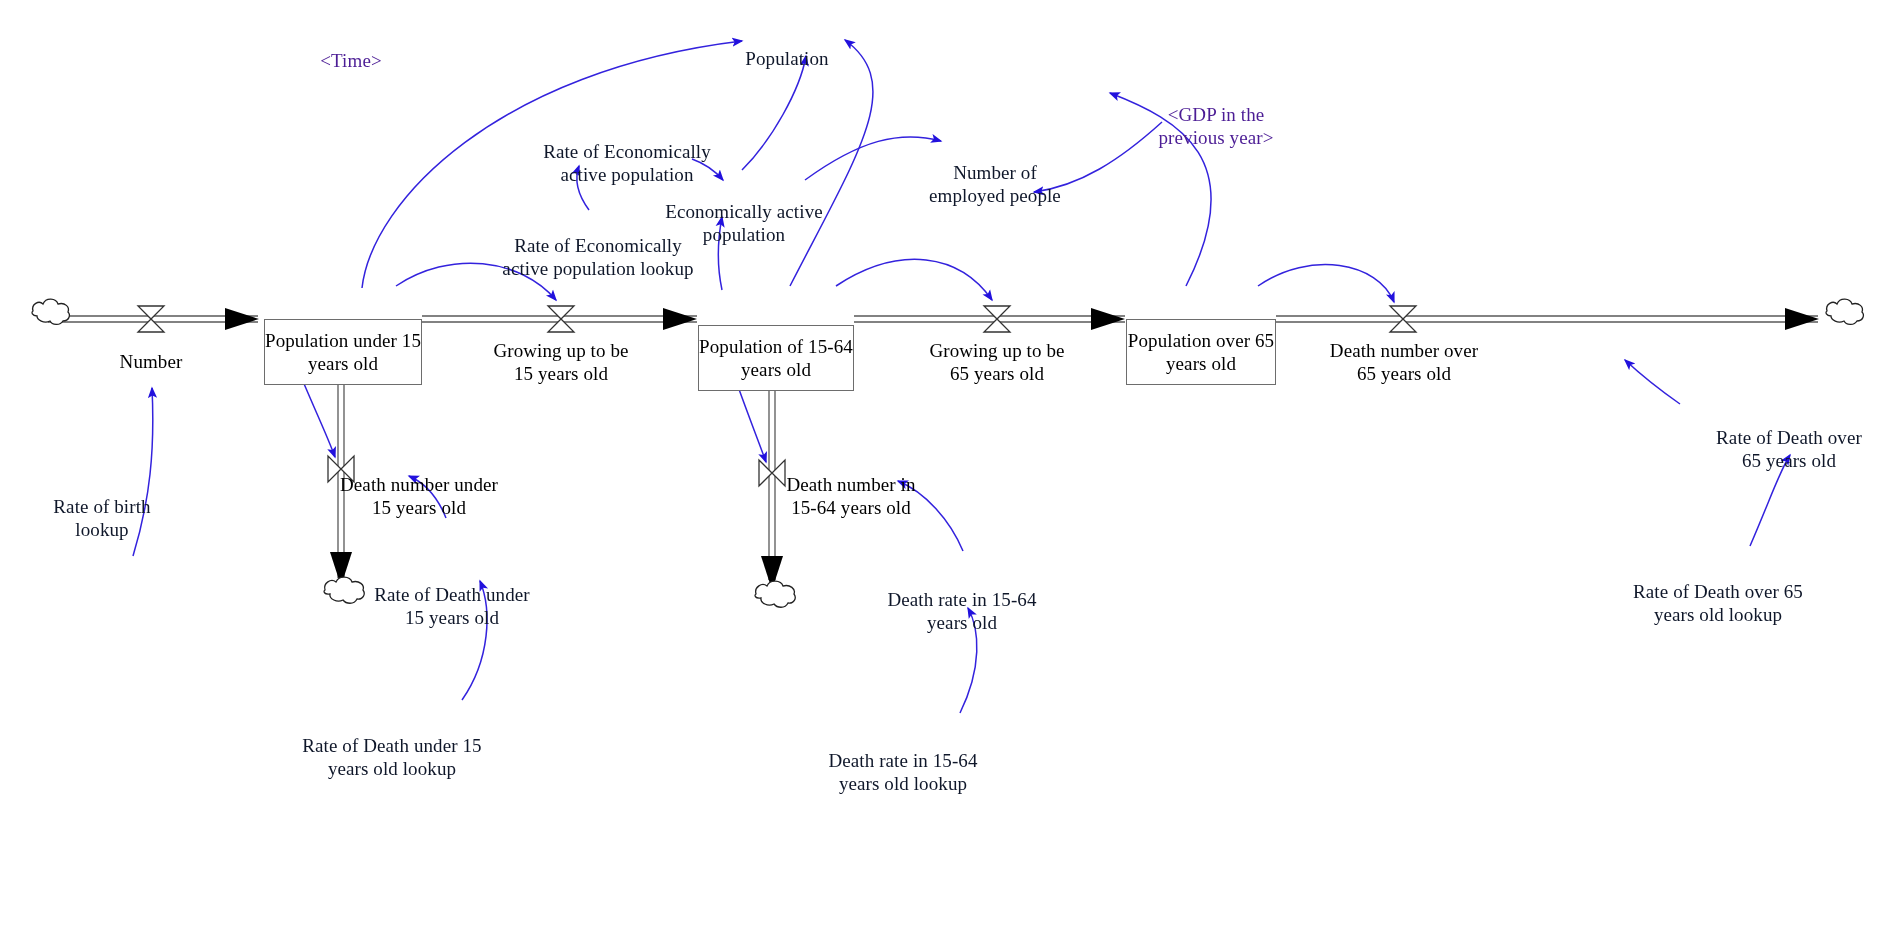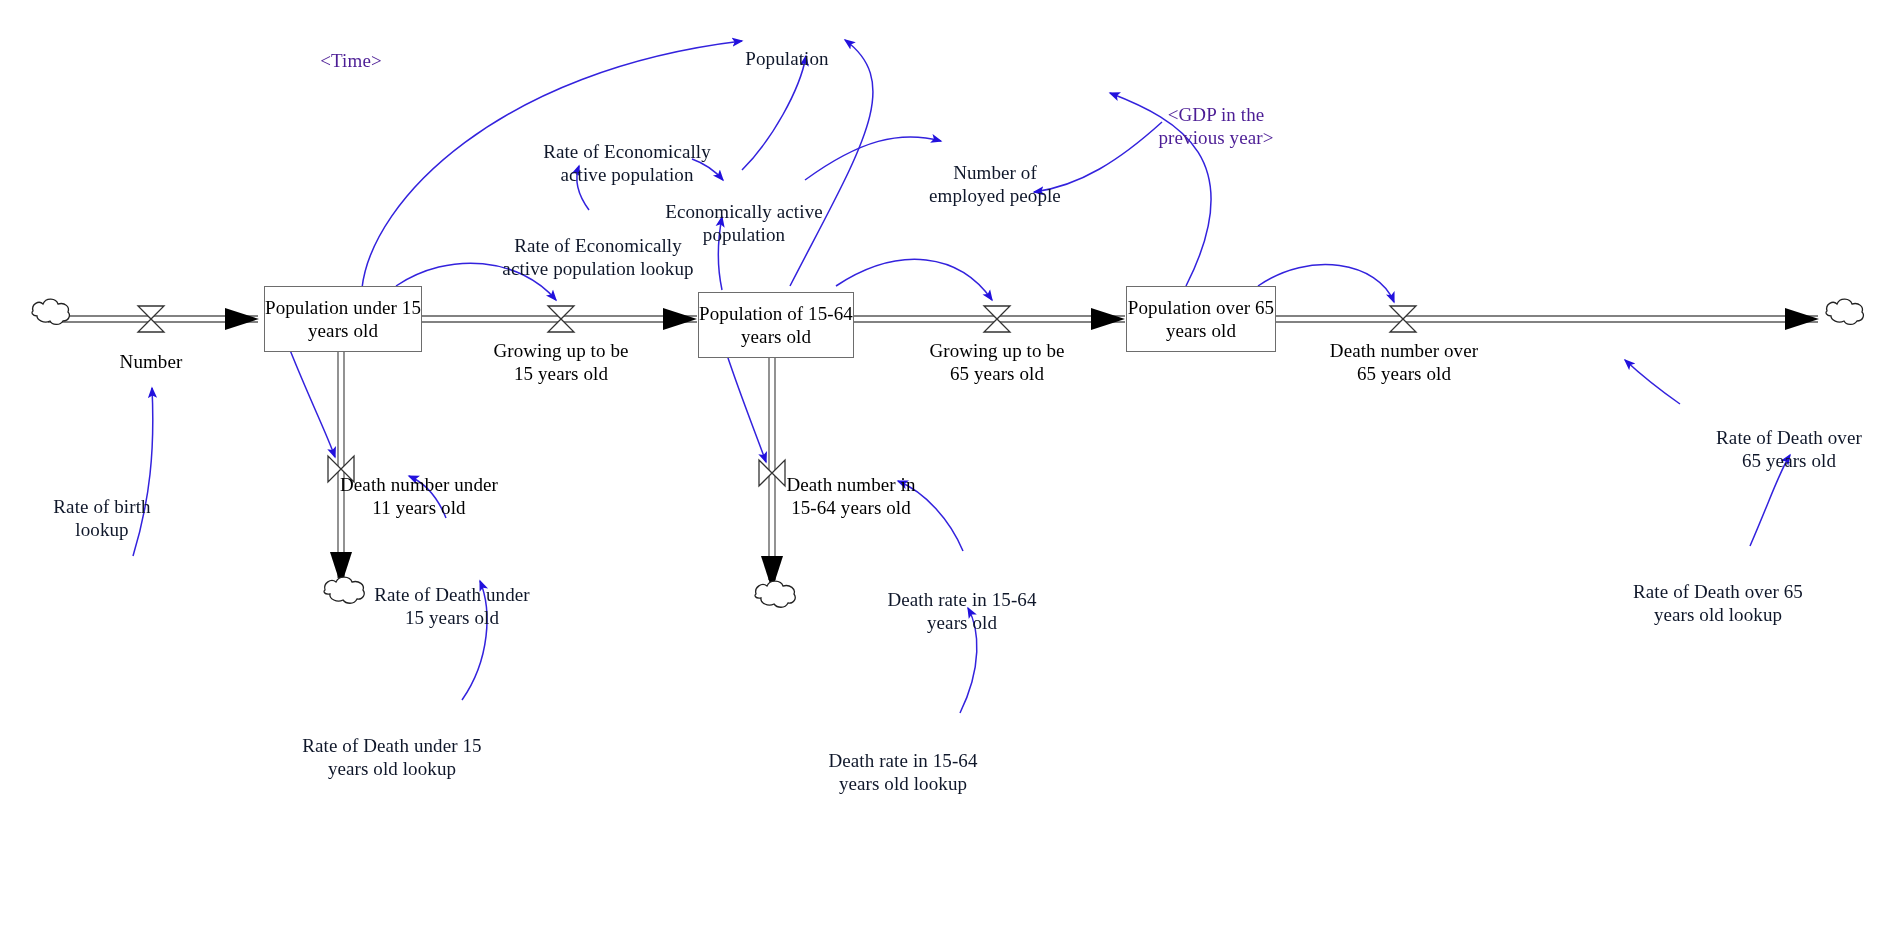--- a/index.html
+++ b/index.html
@@ -33,20 +33,21 @@
     border: 1.2px solid #6d6d6d;
     background: #ffffff;
     display: flex;
     align-items: center;
     justify-content: center;
     text-align: center;
     color: #000000;
     font-size: 19px;
     line-height: 1.22;
     letter-spacing: 0.1px;
+    margin-top: 33px;
   }
 
   
   .varlabel {
     position: absolute;
     text-align: center;
     color: #0f172a;
     font-size: 19px;
     line-height: 1.22;
     letter-spacing: 0.1px;
@@ -193,21 +194,21 @@
 15 years old</span>
   </div>
 
   <div class="varlabel flowlabel" style="left:997px; top:316px; width:180px;">
     <span>Growing up to be
 65 years old</span>
   </div>
 
   <div class="varlabel flowlabel" style="left:419px; top:450px; width:200px;">
     <span>Death number under
-11 years old</span>
+15 years old</span>
   </div>
 
   <div class="varlabel flowlabel" style="left:851px; top:450px; width:180px;">
     <span>Death number in
 15-64 years old</span>
   </div>
 
   <div class="varlabel flowlabel" style="left:1404px; top:316px; width:200px;">
     <span>Death number over
 65 years old</span>

